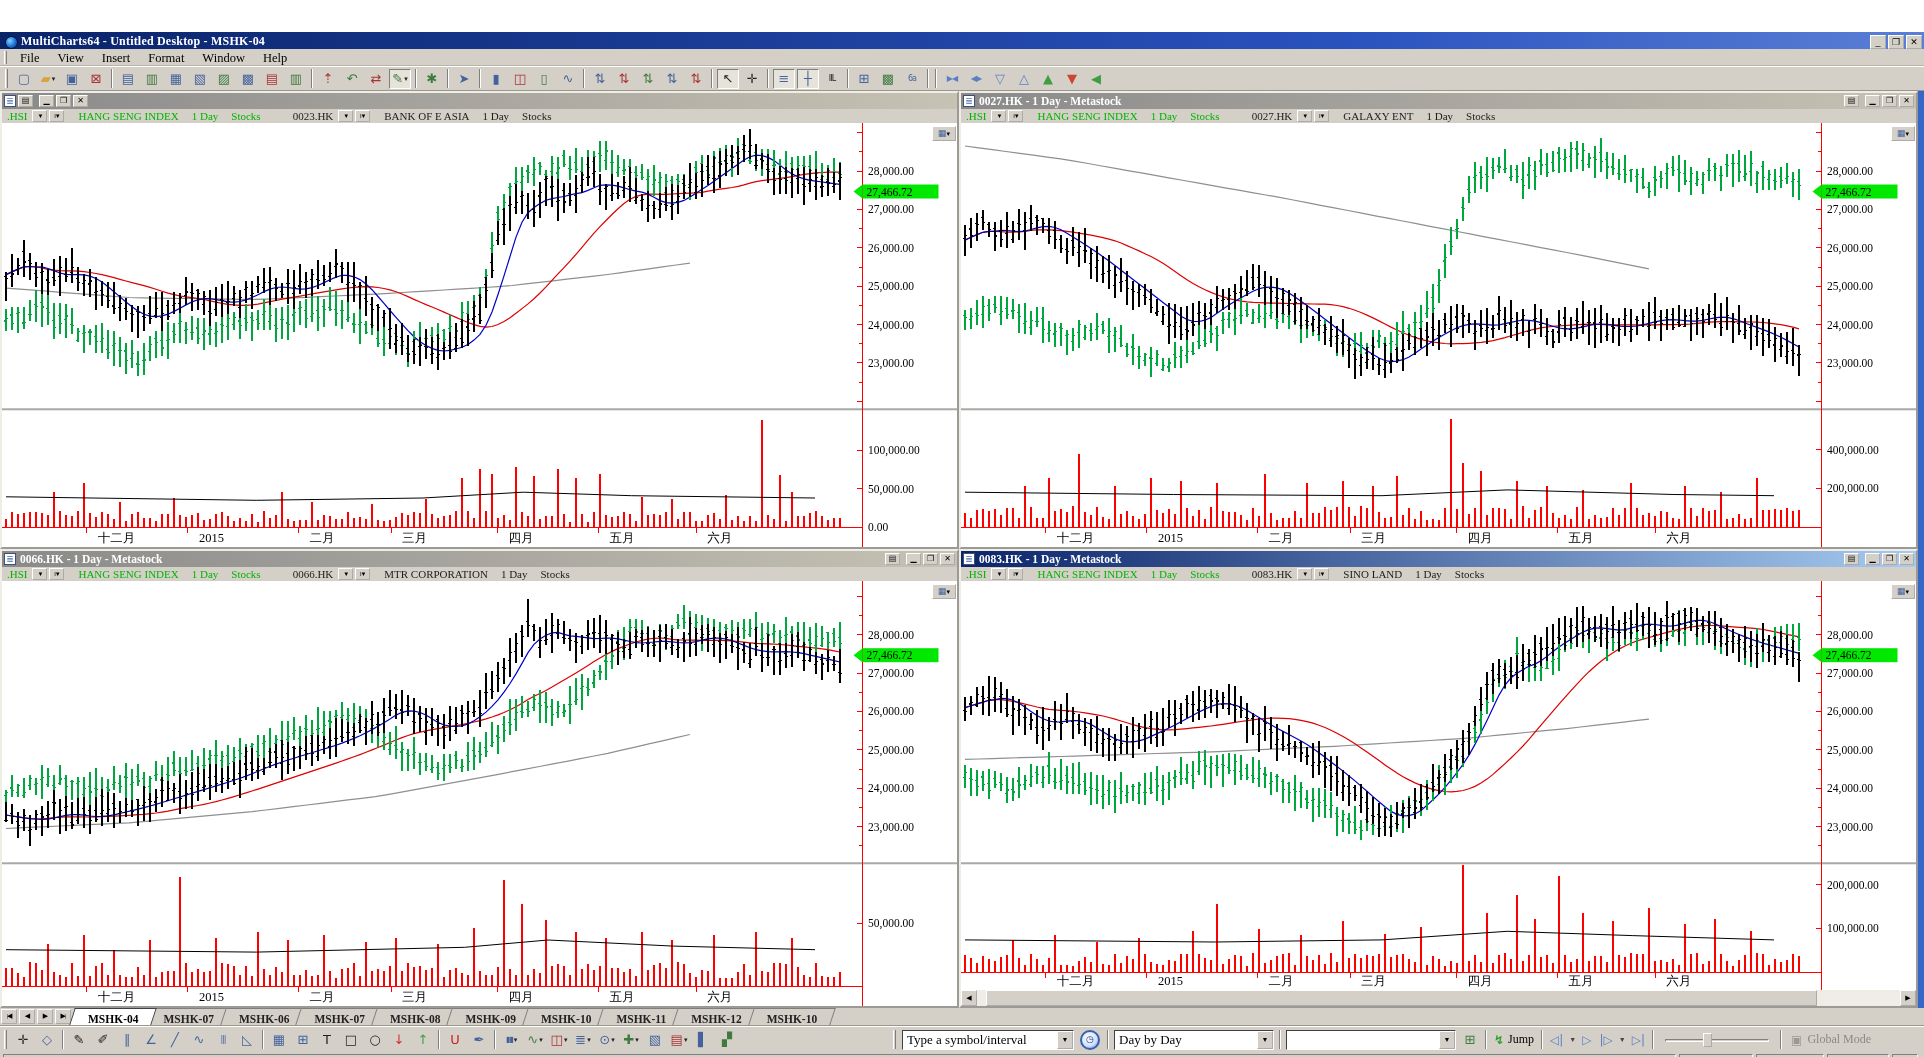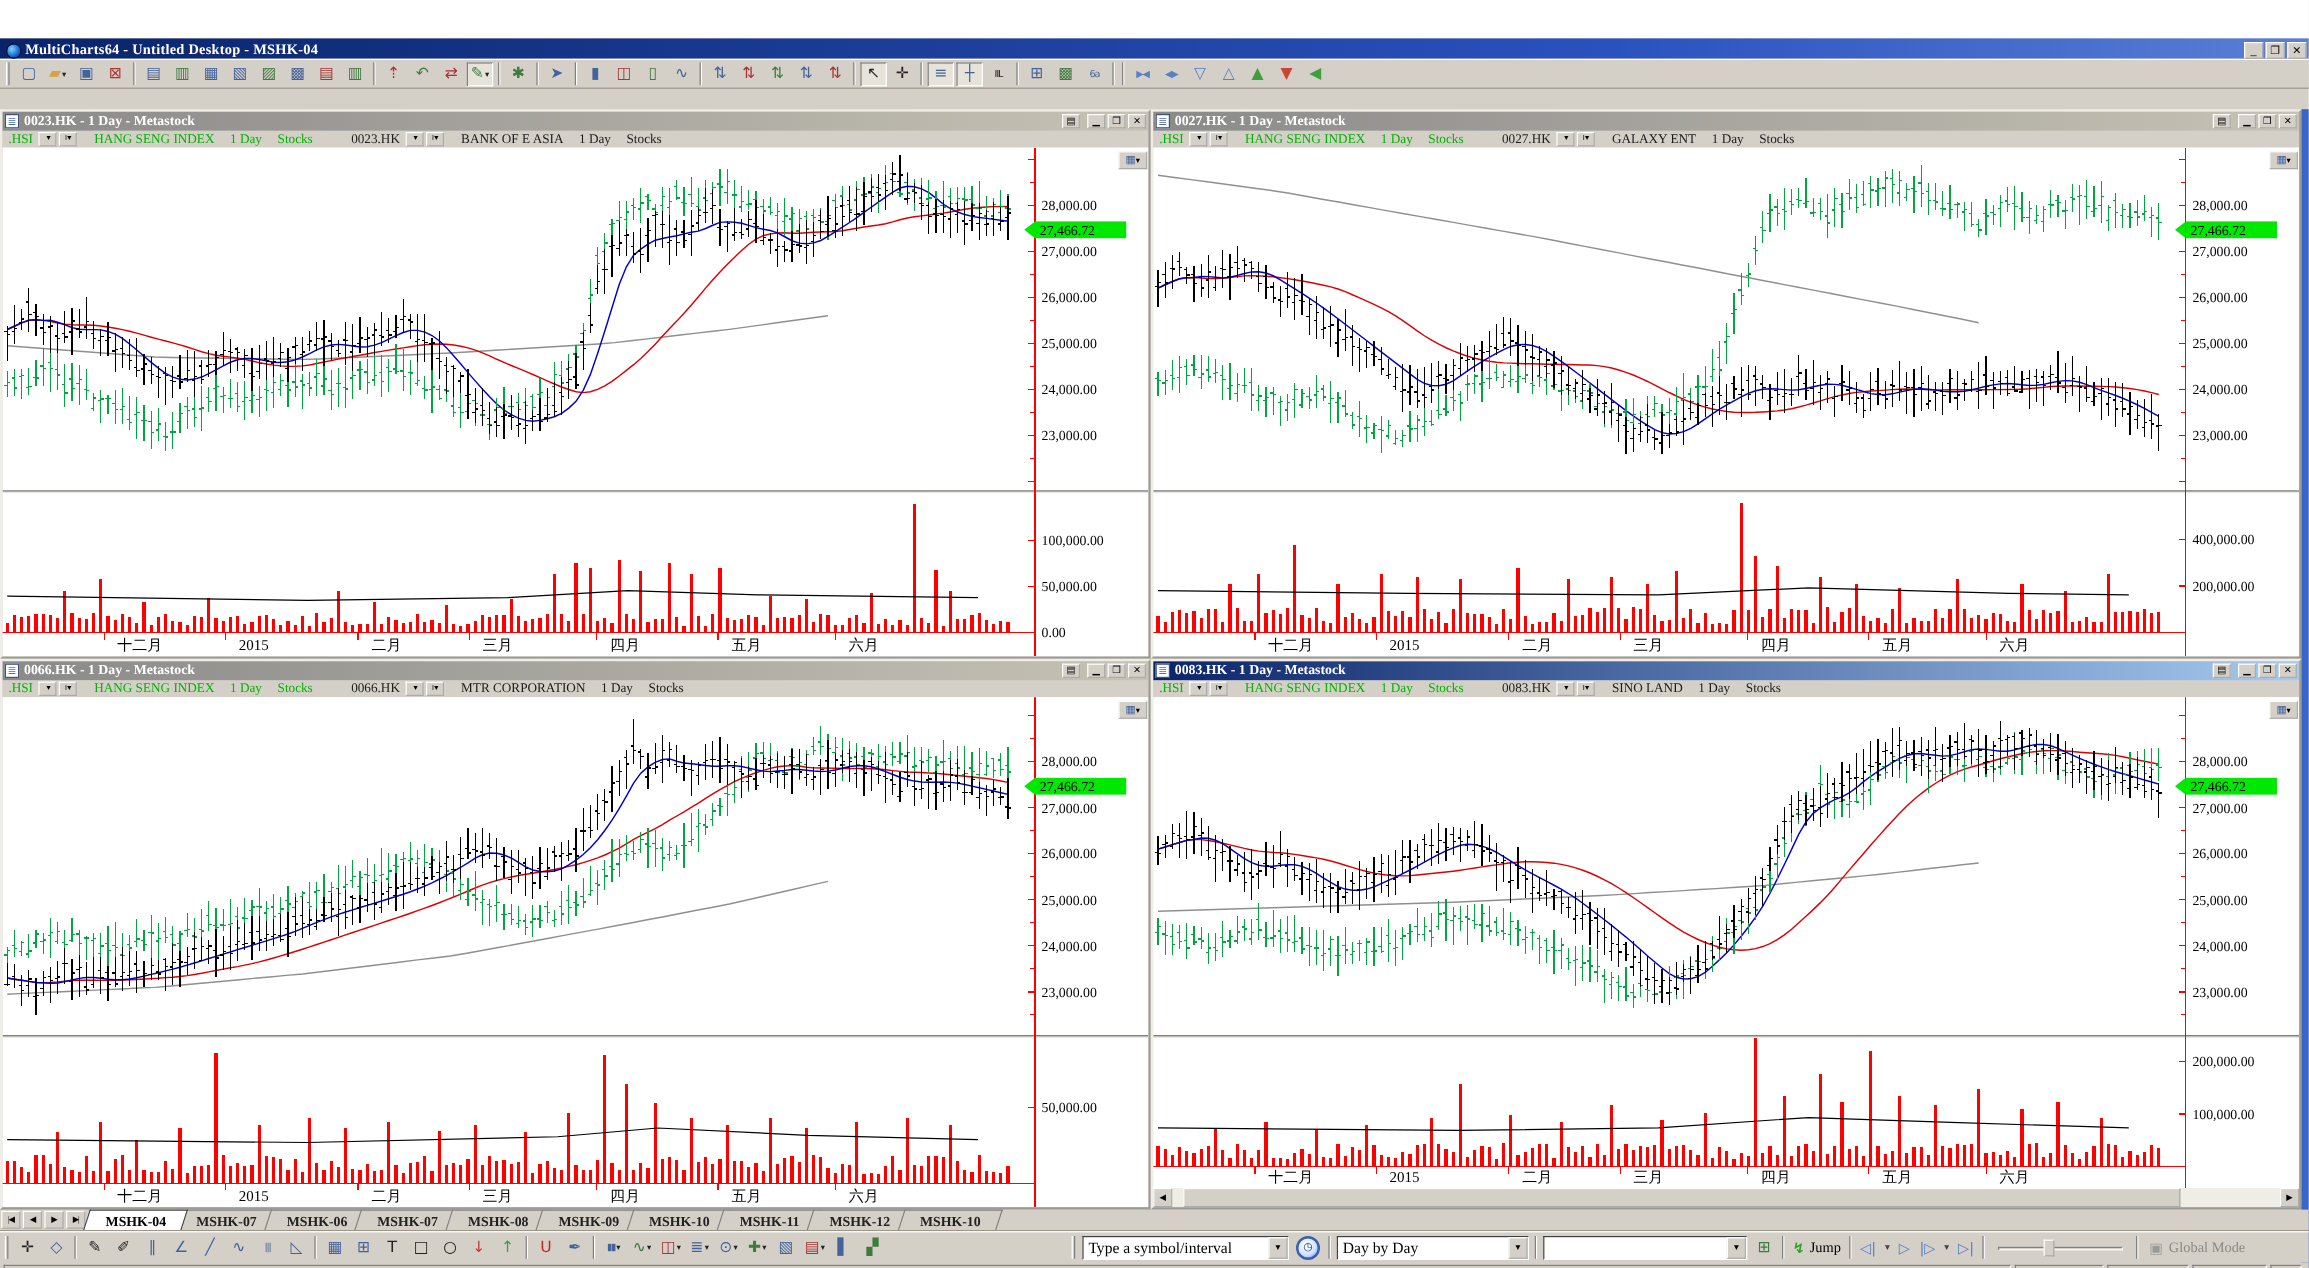--- a/index.html
+++ b/index.html
@@ -127,20 +127,24 @@
 <div class="app">
 
   <div class="titlebar">
     <span class="app-ico"></span>
     <span class="titletext">MultiCharts64 - Untitled Desktop - MSHK-04</span>
     <span class="wbtn">_</span>
     <span class="wbtn">❐</span>
     <span class="wbtn">✕</span>
   </div>
 
+  <div class="menubar">
+    <span class="mgrip"></span>
+    <span id="menu-items"><span class="menu-item">File</span><span class="menu-item">View</span><span class="menu-item">Insert</span><span class="menu-item">Format</span><span class="menu-item">Window</span><span class="menu-item">Help</span></span>
+  </div>
 
   <div class="toolbar" id="main-toolbar">
       <span class="tgrip"></span>
       <span class="ticon" style="color: rgb(68, 102, 170);">▢</span>
       <span class="ticon" style="color: rgb(216, 164, 60);">▰<span class="dd">▾</span></span>
       <span class="ticon" style="color: rgb(68, 99, 156);">▣</span>
       <span class="ticon" style="color: rgb(170, 51, 51);">⊠</span>
       <span class="tsep"></span>
       <span class="ticon" style="color: rgb(68, 99, 156);">▤</span>
       <span class="ticon" style="color: rgb(63, 122, 63);">▥</span>
@@ -189,21 +193,20 @@
       <span class="ticon" style="color: rgb(91, 127, 196);">△</span>
       <span class="ticon" style="color: rgb(63, 159, 63);">▲</span>
       <span class="ticon" style="color: rgb(204, 68, 51);">▼</span>
       <span class="ticon" style="color: rgb(63, 159, 63);">◀</span>
     </div>
 
   <div class="mdi" id="mdi">
       <div class="cw">
     <div class="cw-title">
       <span class="cw-ico">≣</span>
-      <span class="cw-text">0023.HK - 1 Day - Metastock</span>
       <span class="cwb first">▤</span>
       <span class="cwb">▁</span>
       <span class="cwb">❒</span>
       <span class="cwb">✕</span>
     </div>
     <div class="cw-sym">
       <span class="sym-g">.HSI</span>
       <span class="mini ml">▼</span>
       <span class="mini">I▼</span>
       <span class="sym-g sp">HANG SENG INDEX</span>

